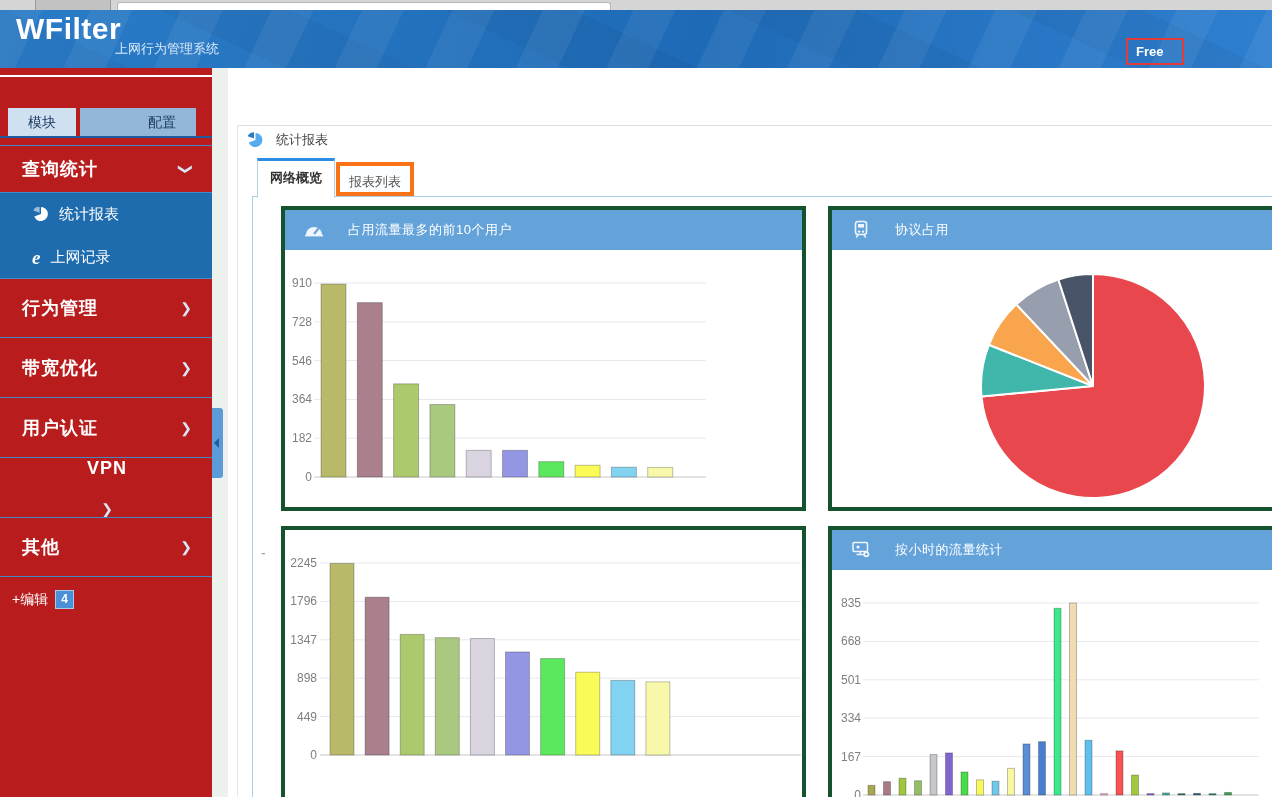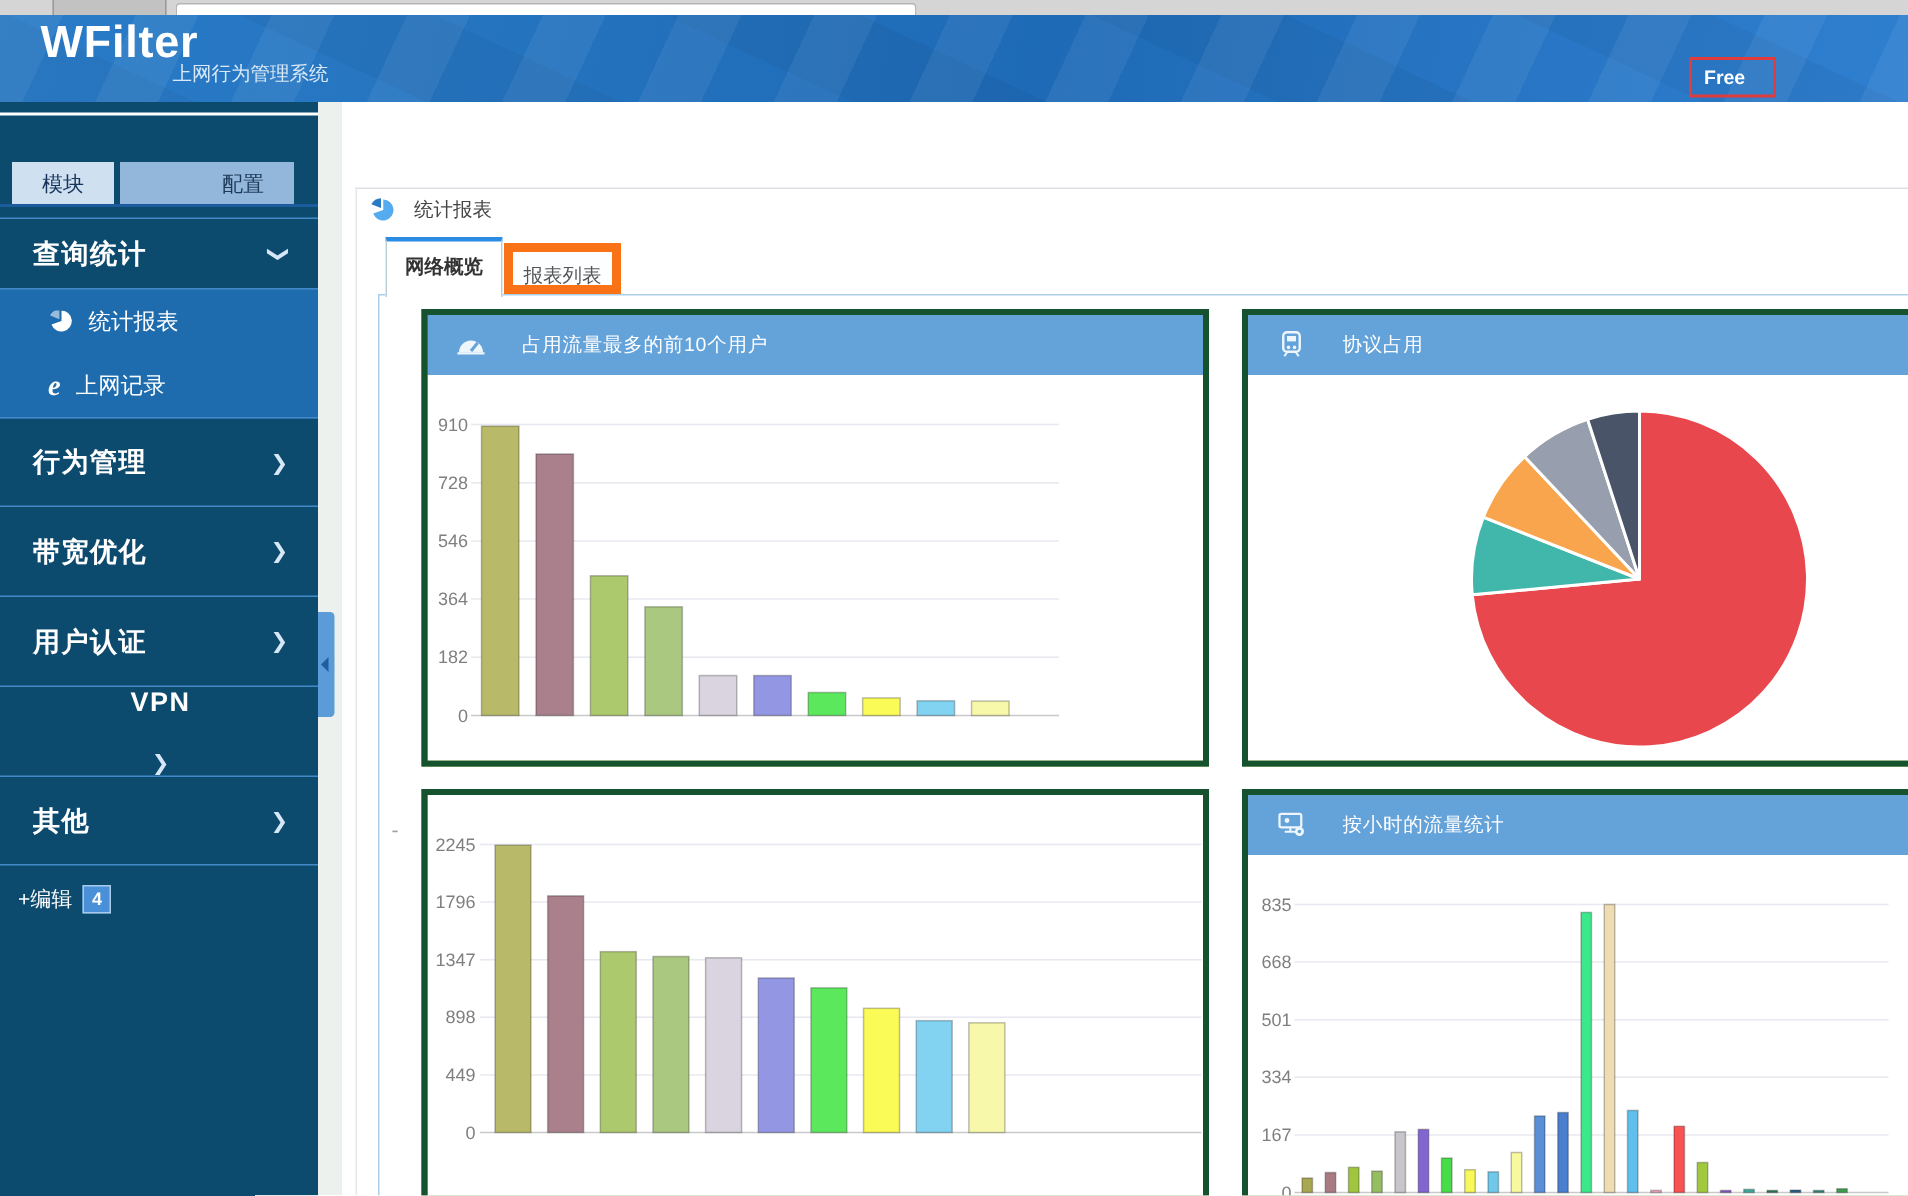--- a/index.html
+++ b/index.html
@@ -10,27 +10,27 @@
   .bstrip{position:absolute;left:0;top:0;width:1272px;height:10px;background:#d5d5d5;}
   .bstrip .bs-tab{position:absolute;left:35px;top:0;width:74px;height:10px;background:#c2c2c2;border-left:1px solid #9a9a9a;border-right:1px solid #9a9a9a;}
   .bstrip .bs-url{position:absolute;left:117px;top:2px;width:492px;height:8px;background:#fff;border:1px solid #b5b5b5;border-bottom:none;border-radius:3px 3px 0 0;}
 
   
   .topbar{position:absolute;left:0;top:10px;width:1272px;height:58px;
           background:linear-gradient(100deg,#2a7cc8,#1e6ab6 55%,#2f7fd0);overflow:hidden;}
   .topbar::after{content:"";position:absolute;inset:0;
           background:repeating-linear-gradient(115deg,rgba(255,255,255,.06) 0 38px,rgba(255,255,255,0) 38px 82px),
                      repeating-linear-gradient(25deg,rgba(0,0,0,.04) 0 55px,rgba(0,0,0,0) 55px 120px);}
-  .logo{position:absolute;left:16px;top:12px;color:#fff;font-size:30px;font-weight:bold;letter-spacing:.5px;z-index:2;margin-left:11px;}
+  .logo{position:absolute;left:16px;top:12px;color:#fff;font-size:30px;font-weight:bold;letter-spacing:.5px;z-index:2;}
   .logo-sub{position:absolute;left:115px;top:40px;color:#d9e9f8;font-size:13px;z-index:2;}
   .free-badge{position:absolute;left:1126px;top:38px;width:58px;height:27px;border:2px solid #e23b3b;
           color:#fff;font-size:13px;font-weight:bold;padding:4px 0 0 8px;box-sizing:border-box;z-index:6;}
 
   
-  .sidebar{position:absolute;left:0;top:68px;width:212px;height:729px;background:#0c4a6e;color:#fff;}
+  .sidebar{position:absolute;left:0;top:68px;width:212px;height:729px;background:#b91c1c;color:#fff;}
   .sb-topline{position:absolute;left:0;top:7px;width:212px;height:2px;background:#fff;}
   .sb-tabs{position:absolute;left:8px;top:40px;display:flex;gap:4px;}
   .sb-tab{width:68px;height:28px;line-height:28px;text-align:center;font-size:14px;color:#16355c;cursor:pointer;}
   .sb-tab.active{background:#cfe0f1;}
   .sb-tab.inactive{background:#93b7da;color:#1d3a5a;padding-left:48px;}
   .sb-tabline{position:absolute;left:0;top:68px;width:212px;height:2px;background:#1b5c9e;}
   .sb-row{position:absolute;left:0;width:212px;box-sizing:border-box;display:flex;align-items:center;
           justify-content:space-between;padding:0 20px 0 22px;border-top:1px solid #4389c9;cursor:pointer;}
   .sb-row .lbl{font-size:18px;font-weight:bold;letter-spacing:1px;}
   .chev{color:#d7e7f7;font-size:14px;font-weight:bold;}
@@ -51,21 +51,21 @@
           border-top:5px solid transparent;border-bottom:5px solid transparent;border-right:5px solid #1f5f9f;}
 
   
   .rb-top{position:absolute;left:237px;top:125px;width:1035px;height:1px;background:#dcdfe3;}
   .rb-left{position:absolute;left:237px;top:125px;width:1px;height:672px;background:#e4e7ea;}
   .report-title{position:absolute;left:245px;top:131px;display:flex;align-items:center;gap:11px;z-index:2;}
   .report-title span{font-size:13px;color:#444;}
   .ctab{position:absolute;box-sizing:border-box;text-align:center;font-size:13px;cursor:pointer;z-index:2;}
   .ctab.active{left:257px;top:158px;width:78px;height:40px;background:#fff;border:1px solid #bccfdd;border-bottom:none;
           border-top:3px solid #2a8ce2;font-weight:bold;color:#333;line-height:34px;}
-  .ctab.plain{left:336px;top:162px;width:78px;height:34px;background:#fdfeff;border:6px solid #f97316;color:#555;line-height:32px;}
+  .ctab.plain{left:336px;top:162px;width:78px;height:34px;background:#fdfeff;border:4px solid #f97316;color:#555;line-height:32px;}
   .ct-topline{position:absolute;left:252px;top:196px;width:1020px;height:1px;background:#aacfe8;}
   .ct-leftline{position:absolute;left:252px;top:196px;width:1px;height:601px;background:#aacfe8;}
   .stray-dash{position:absolute;left:261px;top:545px;color:#98a2a8;font-size:14px;}
 
   
   .panel{position:absolute;border:4px solid #14532d;background:#4d7c0f;box-sizing:border-box;overflow:hidden;}
   .panel-hd{height:40px;background:#64a2da;display:flex;align-items:center;color:#fff;}
   .p-icon{margin-left:17px;width:24px;height:24px;flex:0 0 auto;}
   .p-title{margin-left:22px;font-size:13px;letter-spacing:.5px;}
   .panel-bd{position:relative;background:#fff;}

